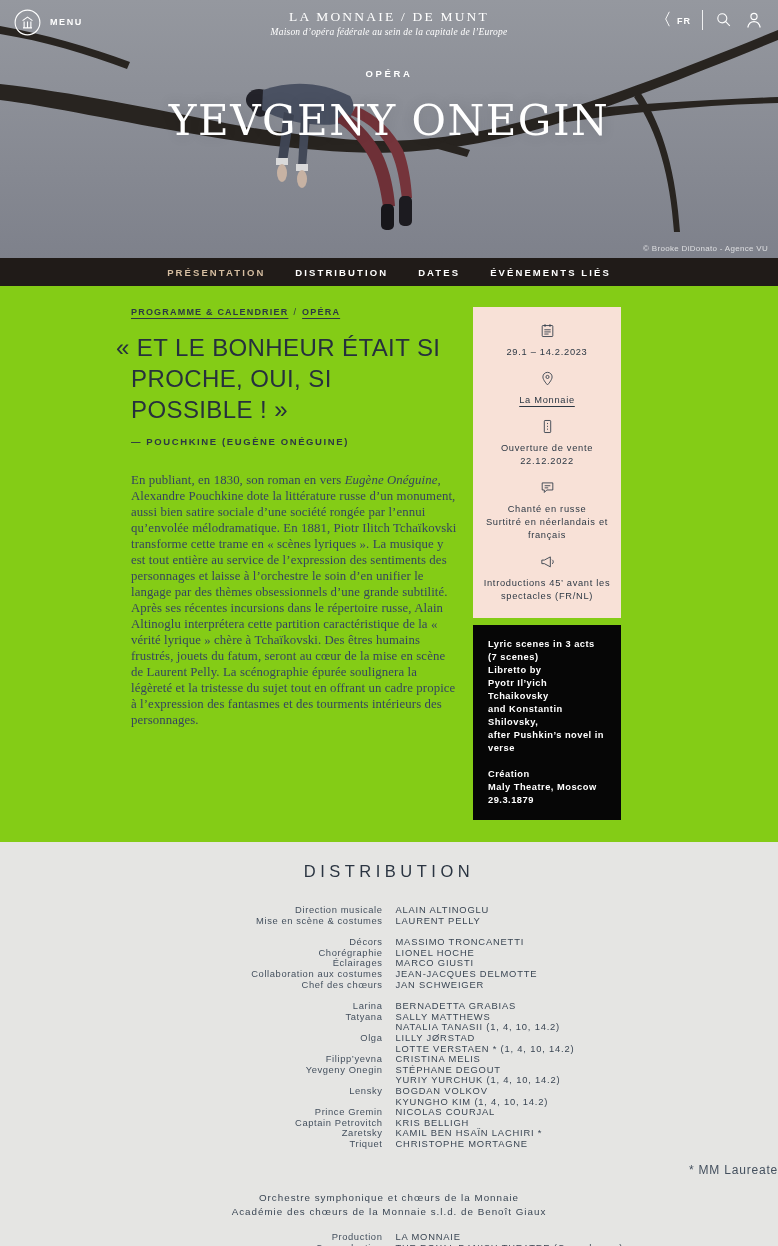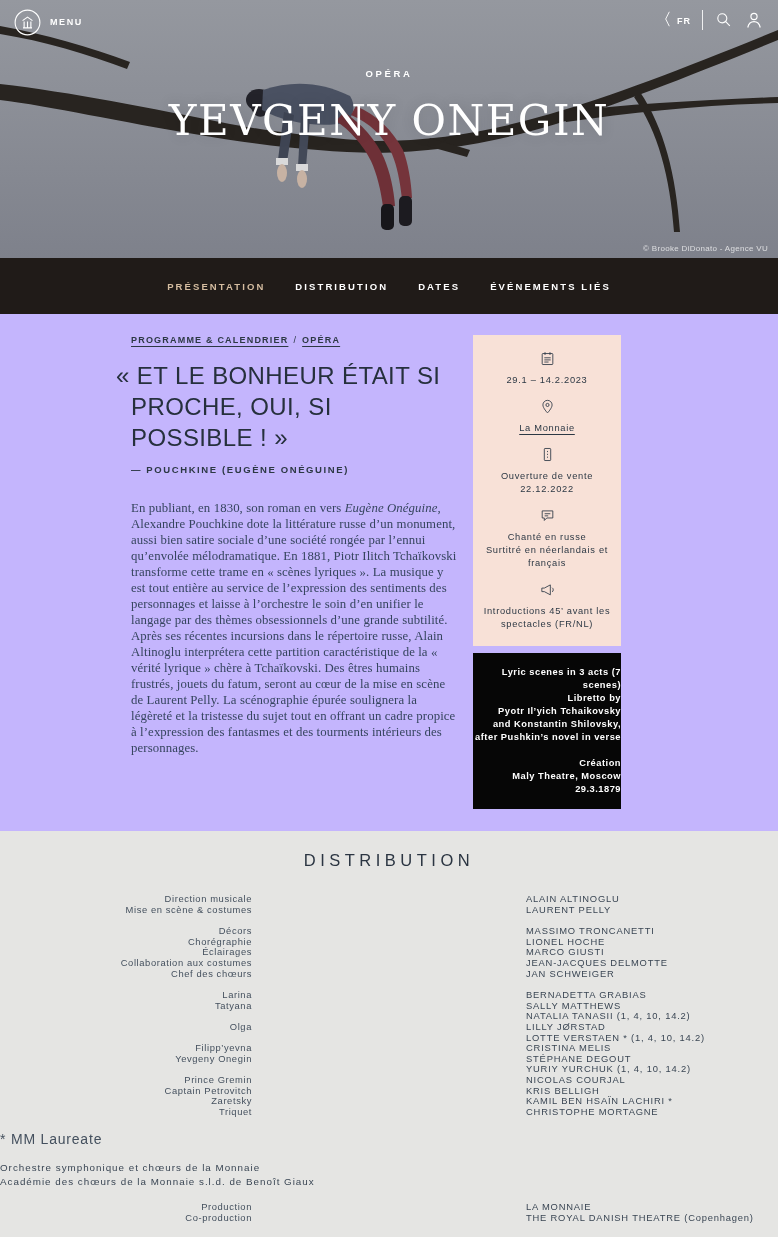--- a/index.html
+++ b/index.html
@@ -29,59 +29,59 @@
   .lang-group{display:flex;align-items:center;gap:4px}
   .lang{font-size:9px;font-weight:bold;letter-spacing:1px}
   .tb-divider{width:1px;height:20px;background:rgba(255,255,255,.85)}
   .hero-text{position:absolute;left:0;right:0;top:68px;text-align:center;color:#fff;z-index:2}
   .hero-cat{font-size:9.5px;font-weight:bold;letter-spacing:2.6px}
   .hero-title{font-family:"DejaVu Serif",serif;font-weight:normal;font-size:42px;letter-spacing:1.5px;margin-top:17px;text-shadow:0 0 14px rgba(0,0,0,.15)}
   .hero-composer{font-size:10.5px;font-weight:bold;letter-spacing:2.6px;margin-top:22px}
   .photo-credit{position:absolute;right:10px;bottom:5px;font-size:8px;color:rgba(255,255,255,.72);letter-spacing:.3px;z-index:3}
 
   
-  .section-nav{height:56px;background:var(--nav-bg);display:flex;align-items:center;justify-content:center;gap:30px}
+  .section-nav{height:28px;background:var(--nav-bg);display:flex;align-items:center;justify-content:center;gap:30px}
   .nav-item{font-size:9.5px;font-weight:bold;letter-spacing:2.1px;color:#fff;text-decoration:none}
   .nav-item.active{color:var(--accent)}
 
   
-  .main{background:#c4b5fd;padding:21px 0 22px}
+  .main{background:#84cc16;padding:21px 0 22px}
   .main-inner{width:516px;margin:0 auto;display:flex;gap:14px;align-items:flex-start}
   .col-left{width:328px}
   .col-right{width:148px}
 
   .breadcrumb{font-size:9px;font-weight:bold;letter-spacing:1.2px;color:var(--ink)}
   .breadcrumb a{color:var(--ink);text-decoration:underline;text-underline-offset:3px}
   .bc-sep{margin:0 5px;font-weight:normal}
 
   .quote{font-size:24px;line-height:31px;letter-spacing:.4px;color:#26303d;font-weight:normal;margin-top:15px;text-indent:-15px}
   .attribution{font-size:9.5px;font-weight:bold;letter-spacing:1.6px;color:var(--ink);margin-top:11px}
   .body-text{font-family:"Liberation Serif",serif;font-size:12.8px;line-height:16px;color:var(--body-ink);margin-top:25px;letter-spacing:.1px}
   .body-text .it{font-style:italic}
 
   .info-box{background:var(--peach);padding:15px 10px 4px;text-align:center;color:var(--ink)}
   .info-item{margin-bottom:11px}
   .ic{display:inline-block;color:var(--ink)}
   .ic svg{width:17px;height:17px;display:block;margin:0 auto}
   .info-text{font-size:9.3px;letter-spacing:.7px;line-height:13px;margin-top:3px}
   .info-link{color:var(--ink);text-decoration:underline;text-underline-offset:3px}
 
-  .fact-box{background:#060606;color:#fff;margin-top:7px;padding:13px 0;text-align:right}
+  .fact-box{background:#060606;color:#fff;margin-top:7px;padding:13px 15px;text-align:left}
   .fact-block + .fact-block{margin-top:13px}
   .fact-line{font-size:9.3px;font-weight:bold;letter-spacing:.5px;line-height:13px}
 
   
   .distribution{background:var(--section-bg);padding:20px 0 14px}
   .dist-title{text-align:center;font-weight:normal;font-size:16.5px;letter-spacing:4.5px;color:#2b3542;margin-bottom:24px}
   .cred-group{margin-bottom:11px}
-  .cred-row{display:flex;gap:13px;justify-content:space-between;align-items:flex-start}
+  .cred-row{display:flex;gap:13px;justify-content:center;align-items:flex-start}
   .cred-role{width:252px;text-align:right;font-size:9.4px;letter-spacing:.6px;color:var(--ink-soft);line-height:10.6px}
   .cred-names{width:252px;text-align:left;font-size:9.4px;letter-spacing:.8px;color:#3a4654;line-height:10.6px}
-  .footnote{text-align:left;font-size:14px;letter-spacing:.8px;color:var(--ink-soft);margin:14px 0 0}
-  .ensembles{margin-top:14px;text-align:left}
+  .footnote{text-align:right;font-size:12px;letter-spacing:.8px;color:var(--ink-soft);margin:14px 0 0}
+  .ensembles{margin-top:14px;text-align:center}
   .ensemble-line{font-size:9.8px;letter-spacing:1px;color:#3a4654;line-height:13.5px}
   .prod-group{margin-top:14px}
 </style>
 </head>
 <body>
 
 <div class="hero">
   <svg class="photo" width="778" height="258" viewBox="0 0 778 258" aria-hidden="true">
     <defs>
       <linearGradient id="sky" x1="0" y1="0" x2="0" y2="1">
@@ -144,20 +144,24 @@
       </span>
       <span>
         <svg width="20" height="20" viewBox="0 0 24 24" fill="none" stroke="currentColor" stroke-width="1.4">
             <circle cx="12" cy="7.8" r="3.7"></circle>
             <path d="M4.5 21 C5.7 15.8 8.6 14 12 14 C15.4 14 18.3 15.8 19.5 21"></path>
           </svg>
       </span>
     </div>
   </div>
 
+  <div class="brand">
+    <div class="brand-title">LA MONNAIE / DE MUNT</div>
+    <div class="brand-sub">Maison d’opéra fédérale au sein de la capitale de l’Europe</div>
+  </div>
 
   <div class="hero-text">
     <div class="hero-cat">OPÉRA</div>
     <h1 class="hero-title">YEVGENY ONEGIN</h1>
   </div>
 
   <div class="photo-credit">© Brooke DiDonato - Agence VU</div>
 </div>
 
 <nav class="section-nav">
@@ -304,20 +308,27 @@
           </div>
         </div>
         <div class="cred-row">
           <div class="cred-role">Yevgeny Onegin</div>
           <div class="cred-names">
             <div class="cred-name">STÉPHANE DEGOUT</div>
             <div class="cred-name">YURIY YURCHUK (1, 4, 10, 14.2)</div>
           </div>
         </div>
         <div class="cred-row">
+          <div class="cred-role">Lensky</div>
+          <div class="cred-names">
+            <div class="cred-name">BOGDAN VOLKOV</div>
+            <div class="cred-name">KYUNGHO KIM (1, 4, 10, 14.2)</div>
+          </div>
+        </div>
+        <div class="cred-row">
           <div class="cred-role">Prince Gremin</div>
           <div class="cred-names">
             <div class="cred-name">NICOLAS COURJAL</div>
           </div>
         </div>
         <div class="cred-row">
           <div class="cred-role">Captain Petrovitch</div>
           <div class="cred-names">
             <div class="cred-name">KRIS BELLIGH</div>
           </div>

